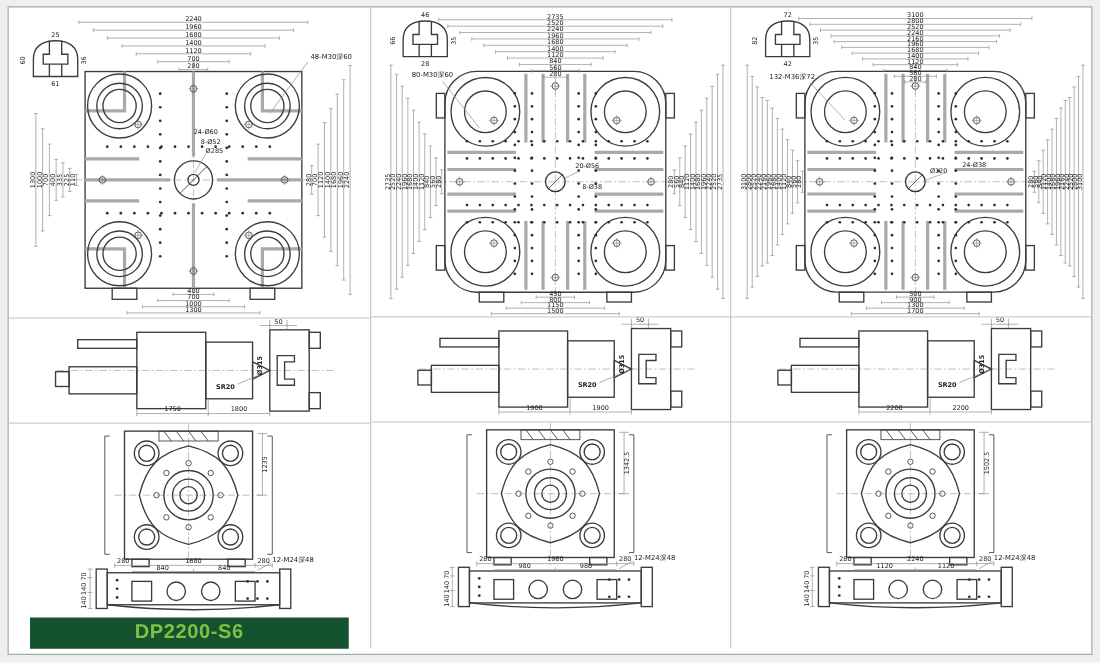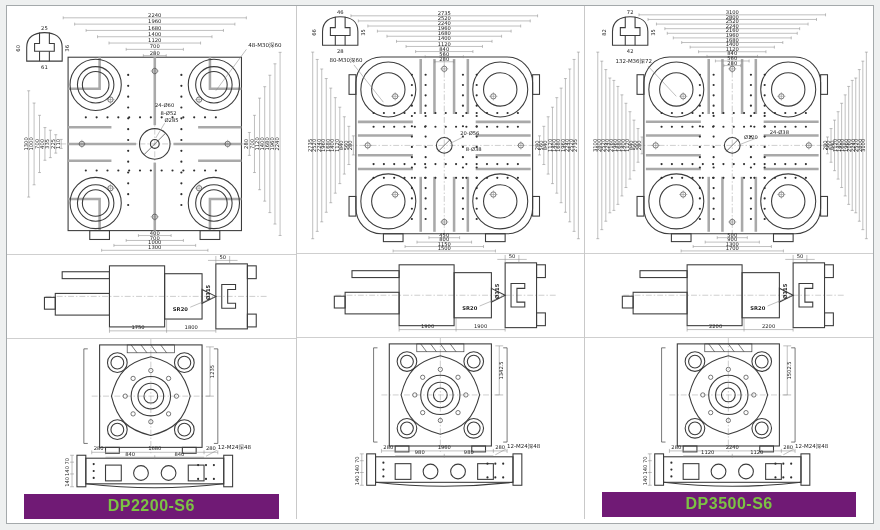--- a/index.html
+++ b/index.html
@@ -2,21 +2,21 @@
 <html><head>
 <meta charset="utf-8">
 <style>
   html,body{margin:0;padding:0;background:#eef0f0;font-family:"DejaVu Sans",sans-serif;}
   .frame{width:866px;margin:5px auto 0;border:1px solid #a4a9ab;background:#fff;padding:0 0 4px 0;}
   .cols{display:grid;grid-template-columns:1fr 1fr 1fr;}
   .col{display:flex;flex-direction:column;min-width:0;}
   .col + .col{border-left:1px solid #c9c9c9;}
   svg.v{display:block;width:100%;height:auto;}
   .rowa{border-bottom:1px solid #cfcfcf;}
-  .footer{margin:0 17px;background:#701a75;color:#7cc244;font-family:"Liberation Sans",sans-serif;
+  .footer{margin:0 17px;background:#14532d;color:#7cc244;font-family:"Liberation Sans",sans-serif;
           font-weight:bold;font-size:16px;text-align:center;padding:3px 0 4px;letter-spacing:.5px;}
   
   .ln{fill:none;stroke:#3c3c3c;stroke-width:1.1;}
   .thin{fill:none;stroke:#3c3c3c;stroke-width:.7;}
   .slot{fill:none;stroke:#a9a9a9;stroke-width:2.6;}
   .cl{fill:none;stroke:#9a9a9a;stroke-width:.5;stroke-dasharray:6 2 1.5 2;}
   .dl{fill:none;stroke:#8a8a8a;stroke-width:.55;}
   .dot{fill:#2e2e2e;}
   text.dt{font-size:5.3px;fill:#222;text-anchor:middle;font-family:"DejaVu Sans",sans-serif;}
   text.dts{font-size:5.6px;fill:#222;text-anchor:start;font-family:"DejaVu Sans",sans-serif;}
@@ -1013,19 +1013,16 @@
           <text class="dt" x="57" y="-21">280</text>
           <text class="dt" x="-25" y="-15.5">1120</text>
           <text class="dt" x="25" y="-15.5">1120</text>
           <text class="dts" x="64" y="-22">12-M24深48</text>
           <text class="dt" x="-87" y="-10" transform="rotate(-90 -87 -10)">70</text>
           <text class="dt" x="-87" y="0" transform="rotate(-90 -87 0)">140</text>
           <text class="dt" x="-87" y="11" transform="rotate(-90 -87 11)">140</text>
         </g>
       </svg>
 
-      <div class="footer">
-        <span>DP3500-S6</span>
-      </div>
     </div>
 
   </div>
 </div>
 
 </body></html>

